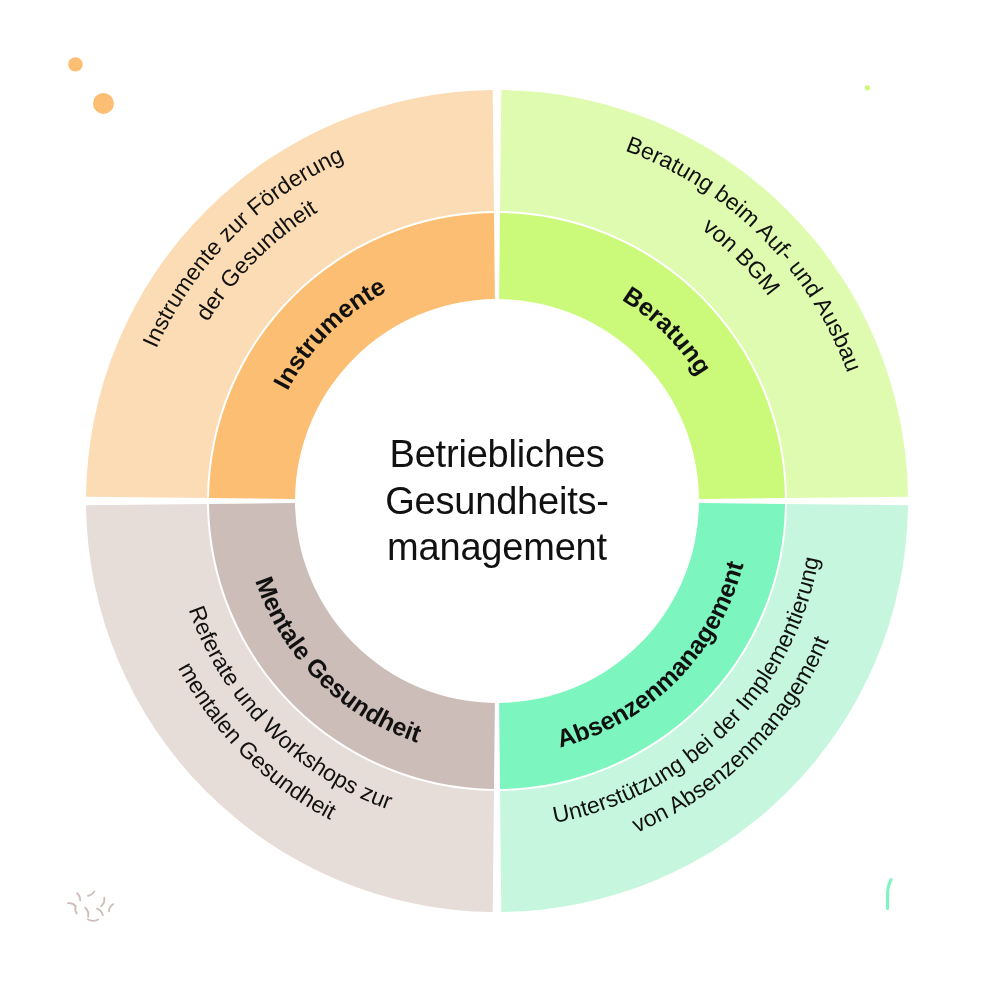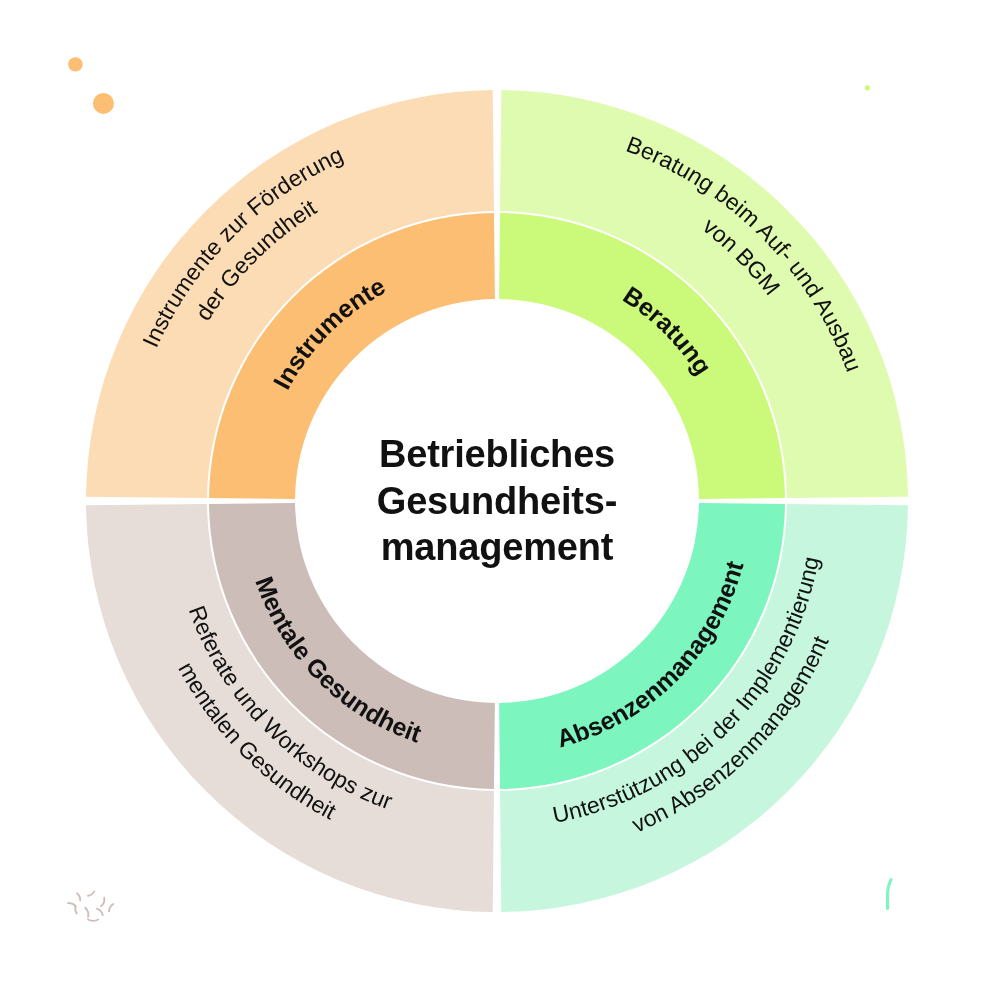--- a/index.html
+++ b/index.html
@@ -35,21 +35,21 @@
     height: 404px;
     display: flex;
     align-items: center;
     justify-content: center;
     text-align: center;
     pointer-events: none;
   }
   .center-title span {
     display: block;
     font-size: 38px;
-    font-weight: bold;
+    font-weight: normal;
     line-height: 1.22;
     color: #111111;
     letter-spacing: -0.2px;
     white-space: pre-line;
   }
   .icon-badge {
     position: absolute;
     width: 166px;
     height: 166px;
     border-radius: 50%;

